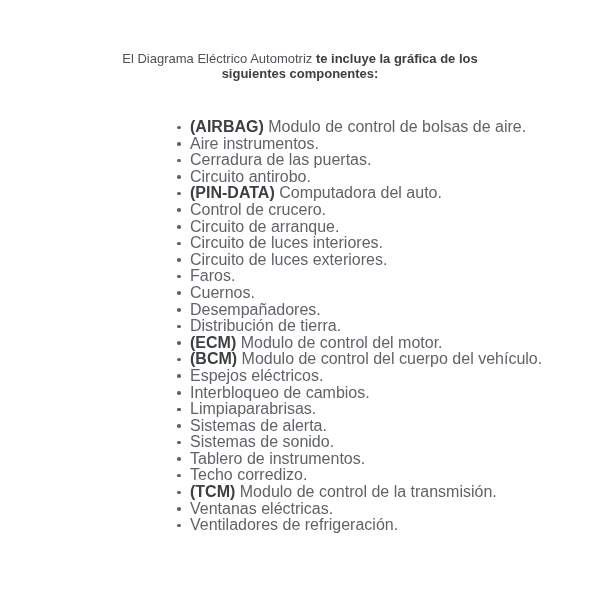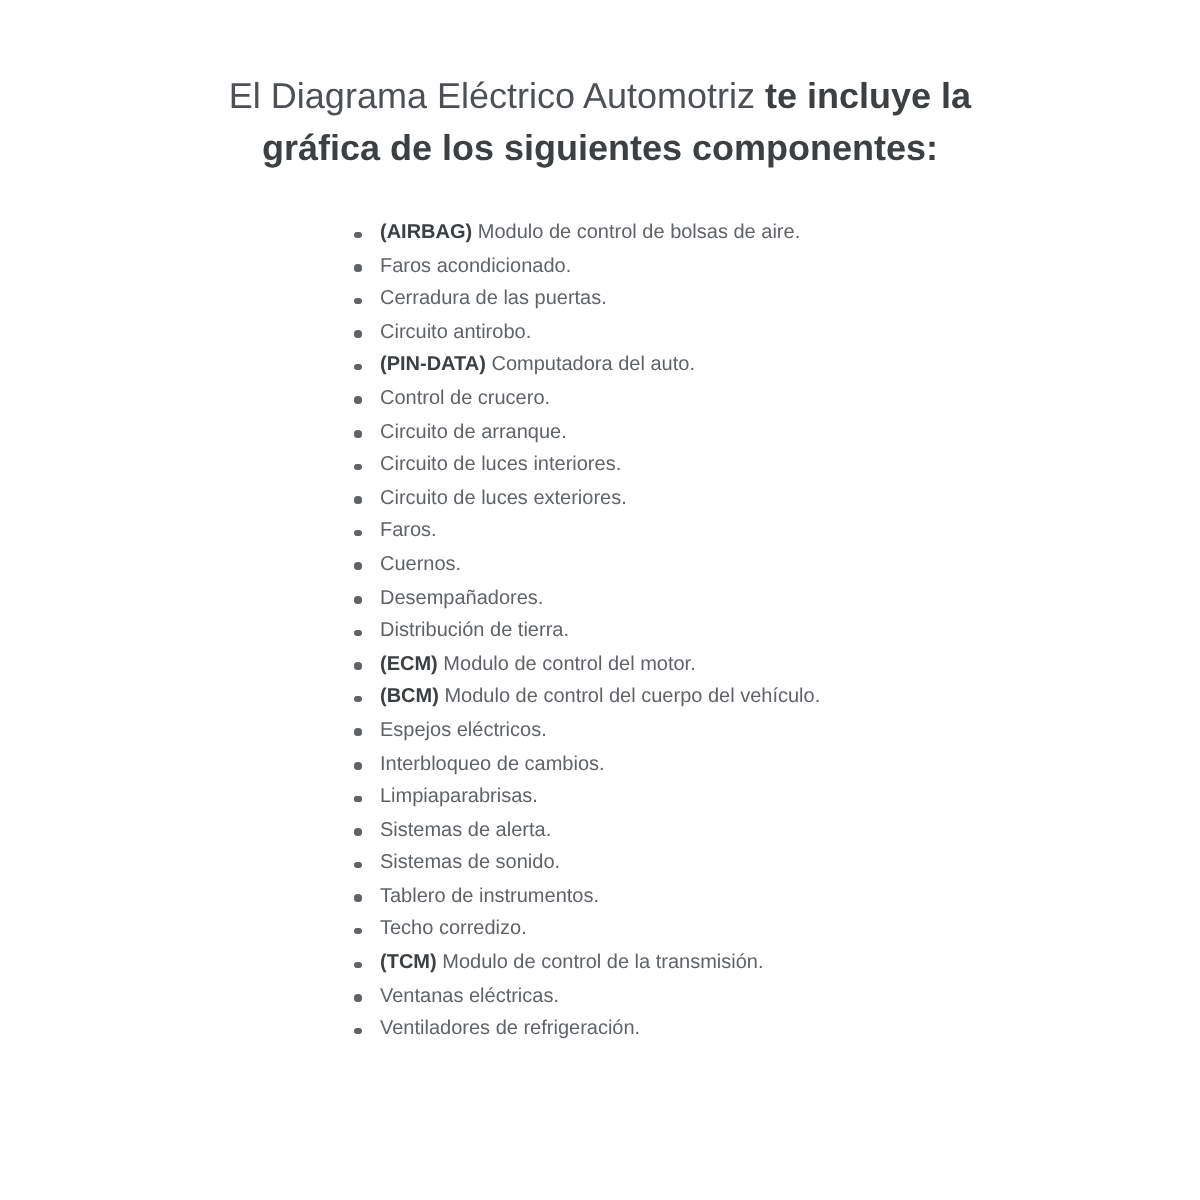--- a/index.html
+++ b/index.html
@@ -10,40 +10,40 @@
   .page {
     position: relative;
     width: 600px;
     height: 600px;
     background: #ffffff;
     overflow: hidden;
     font-family: "Liberation Sans", "DejaVu Sans", sans-serif;
   }
   .title {
     padding-top: 35px;
-    margin: 0 auto;
+    margin: 16px auto;
     max-width: 400px;
     text-align: center;
-    font-size: 18px;
-    line-height: 26px;
+    font-size: 13px;
+    line-height: 15px;
     color: #4d5156;
     font-weight: 400;
   }
   .title .bold {
     color: #3c4043;
     font-weight: 700;
   }
   ul.components {
     list-style: none;
     margin: 0;
     padding: 22px 0 0 190px;
   }
   ul.components li {
     position: relative;
-    font-size: 10px;
+    font-size: 16px;
     line-height: 16.6px;
     color: #5f6368;
     font-weight: 400;
     white-space: nowrap;
   }
   ul.components li .dot {
     position: absolute;
     left: -13px;
     top: 6.5px;
     width: 3.5px;
@@ -56,21 +56,21 @@
     font-weight: 700;
   }
 </style>
 </head>
 <body>
 
 <div class="page">
   <p class="title"><span>El Diagrama Eléctrico Automotriz </span><span class="bold">te incluye la gráfica de los siguientes componentes:</span></p>
   <ul class="components">
       <li><span class="dot"></span><span class="code">(AIRBAG) </span><span>Modulo de control de bolsas de aire.</span></li>
-      <li><span class="dot"></span><span>Faros acondicionado.</span></li>
+      <li><span class="dot"></span><span>Aire instrumentos.</span></li>
       <li><span class="dot"></span><span>Cerradura de las puertas.</span></li>
       <li><span class="dot"></span><span>Circuito antirobo.</span></li>
       <li><span class="dot"></span><span class="code">(PIN-DATA) </span><span>Computadora del auto.</span></li>
       <li><span class="dot"></span><span>Control de crucero.</span></li>
       <li><span class="dot"></span><span>Circuito de arranque.</span></li>
       <li><span class="dot"></span><span>Circuito de luces interiores.</span></li>
       <li><span class="dot"></span><span>Circuito de luces exteriores.</span></li>
       <li><span class="dot"></span><span>Faros.</span></li>
       <li><span class="dot"></span><span>Cuernos.</span></li>
       <li><span class="dot"></span><span>Desempañadores.</span></li>

